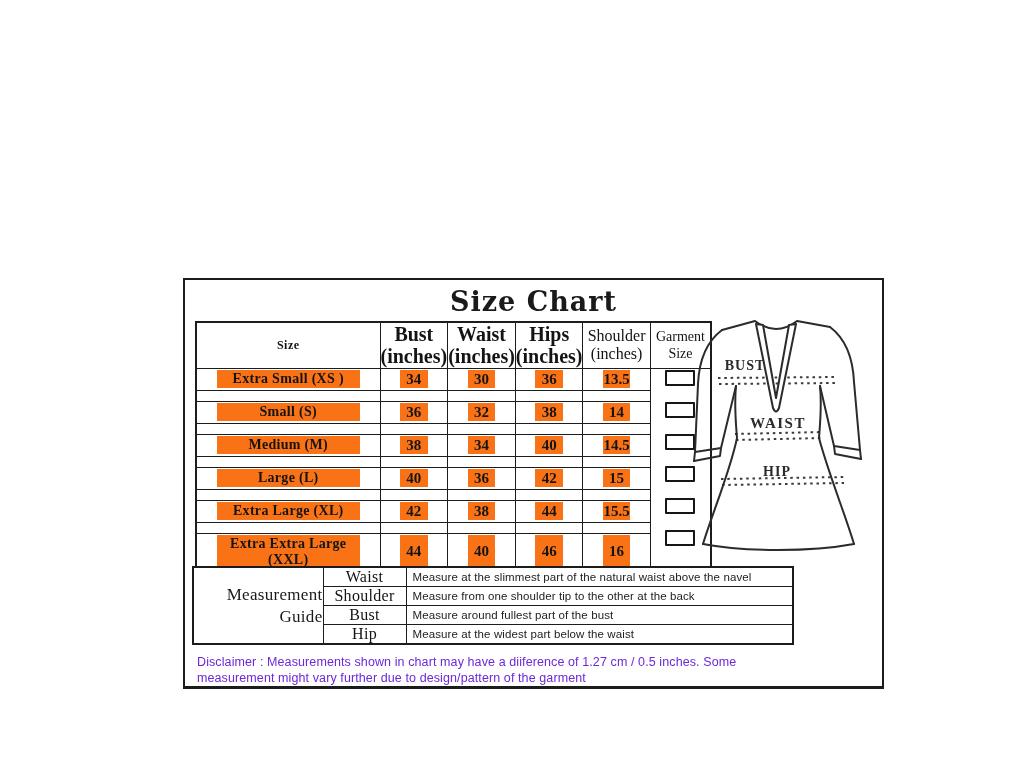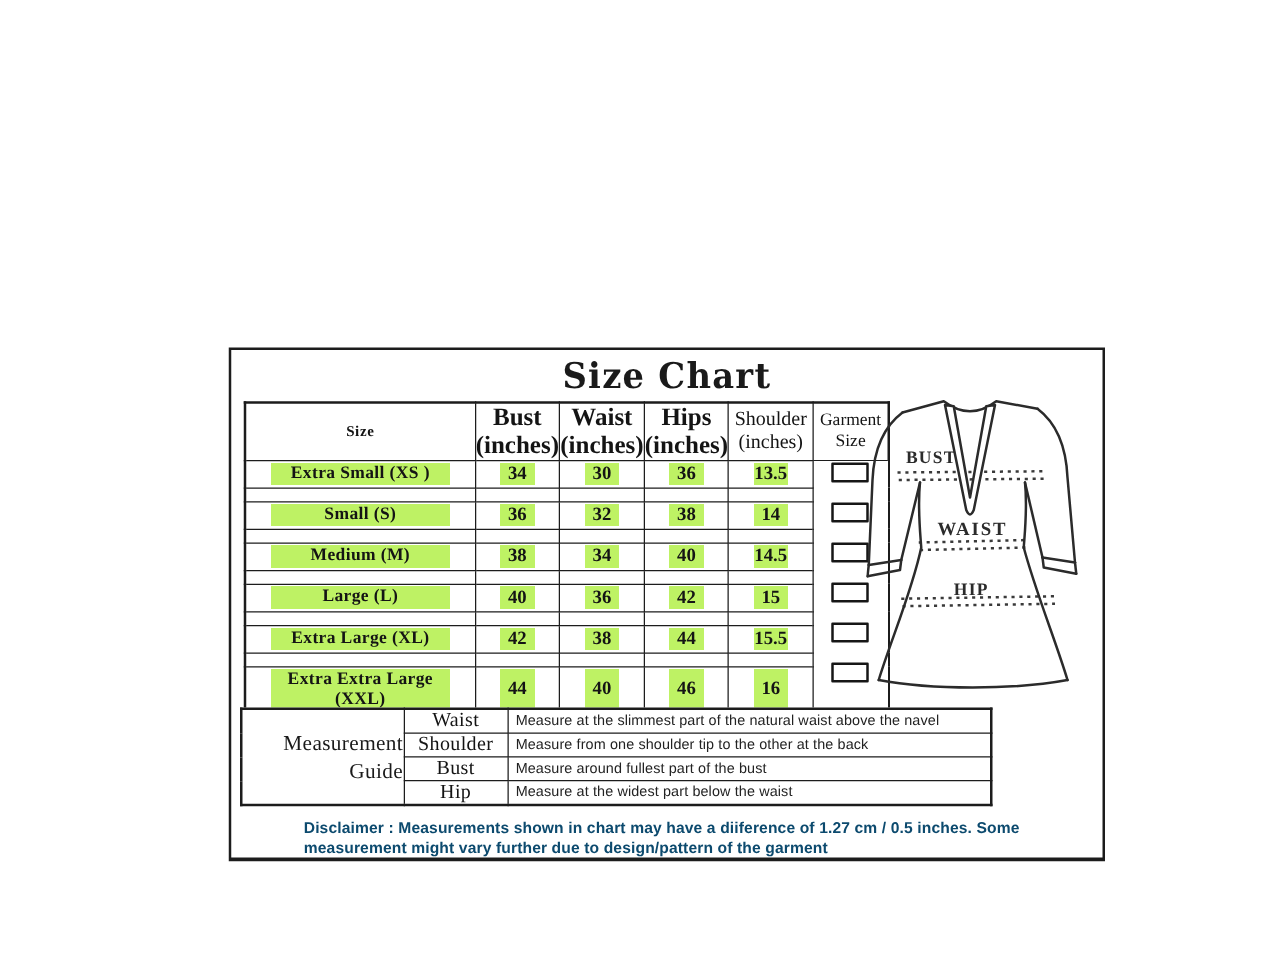--- a/index.html
+++ b/index.html
@@ -55,21 +55,21 @@
   table.size-table tr.head-row { height: 46px; }
   table.size-table tr.data-row { height: 21px; }
   table.size-table tr.gap-row  { height: 11px; }
   th.h-size { font-size: 12px; font-weight: bold; letter-spacing: 0.5px; font-family: Liberation Serif, serif; }
   th.h-meas { font-size: 20px; font-weight: bold; line-height: 1.12; margin-left: 12px; }
   th.h-shoulder { font-size: 16px; font-weight: normal; line-height: 1.15; }
   th.h-garment { font-size: 14px; font-weight: normal; line-height: 1.25; }
   td.c-size { font-size: 14px; font-weight: bold; letter-spacing: 0.3px; }
   td.c-num  { font-size: 15px; font-weight: bold; }
   tr.data-row td.shaded {
-    background: #bef264;
+    background: #f97316;
     background-clip: content-box;
     padding: 2px 20px;
   }
   td.garment-cell { position: relative; background: #ffffff; }
   .gbox {
     position: absolute;
     left: 50%;
     transform: translateX(-50%);
     width: 30px;
     height: 16px;
@@ -118,25 +118,24 @@
     color: #222222;
   }
   
   .disclaimer {
     position: absolute;
     left: 12px;
     top: 374px;
     width: 660px;
     font-family: "Liberation Sans", sans-serif;
     font-size: 12.5px;
-    font-weight: bold;
-    color: #0c4a6e;
+    font-weight: normal;
+    color: #6d28d9;
     line-height: 1.3;
     letter-spacing: 0.1px;
-    margin-left: 46px;
   }
   .disclaimer div { white-space: nowrap; }
 </style>
 </head>
 <body>
 
 <div class="page">
   <div class="panel">
 
     <div class="chart-title">Size Chart</div>

